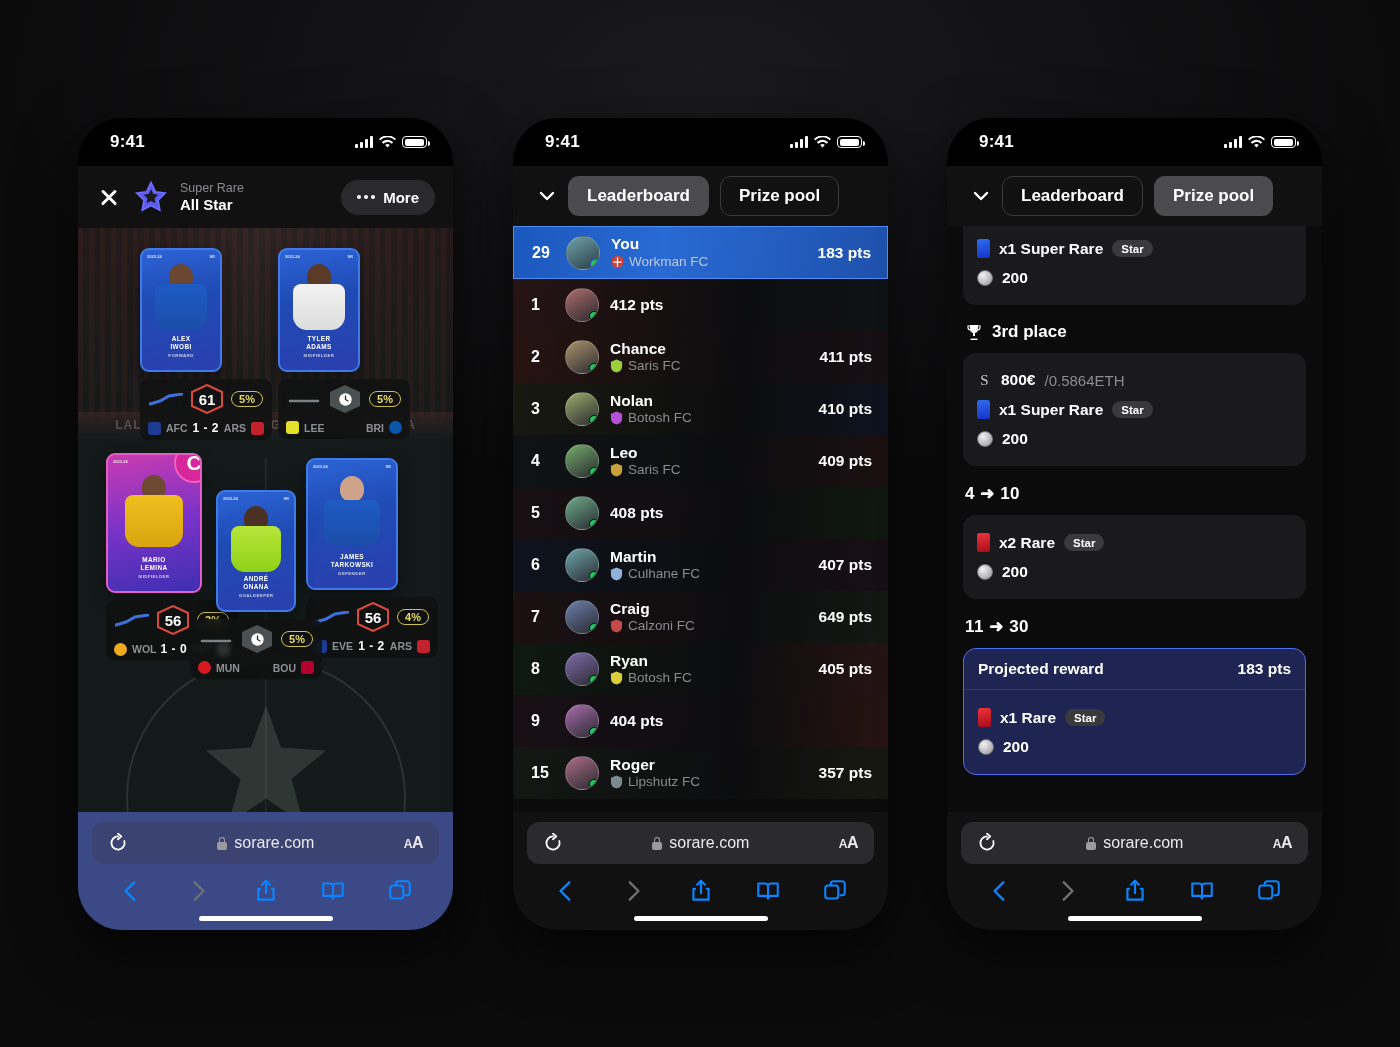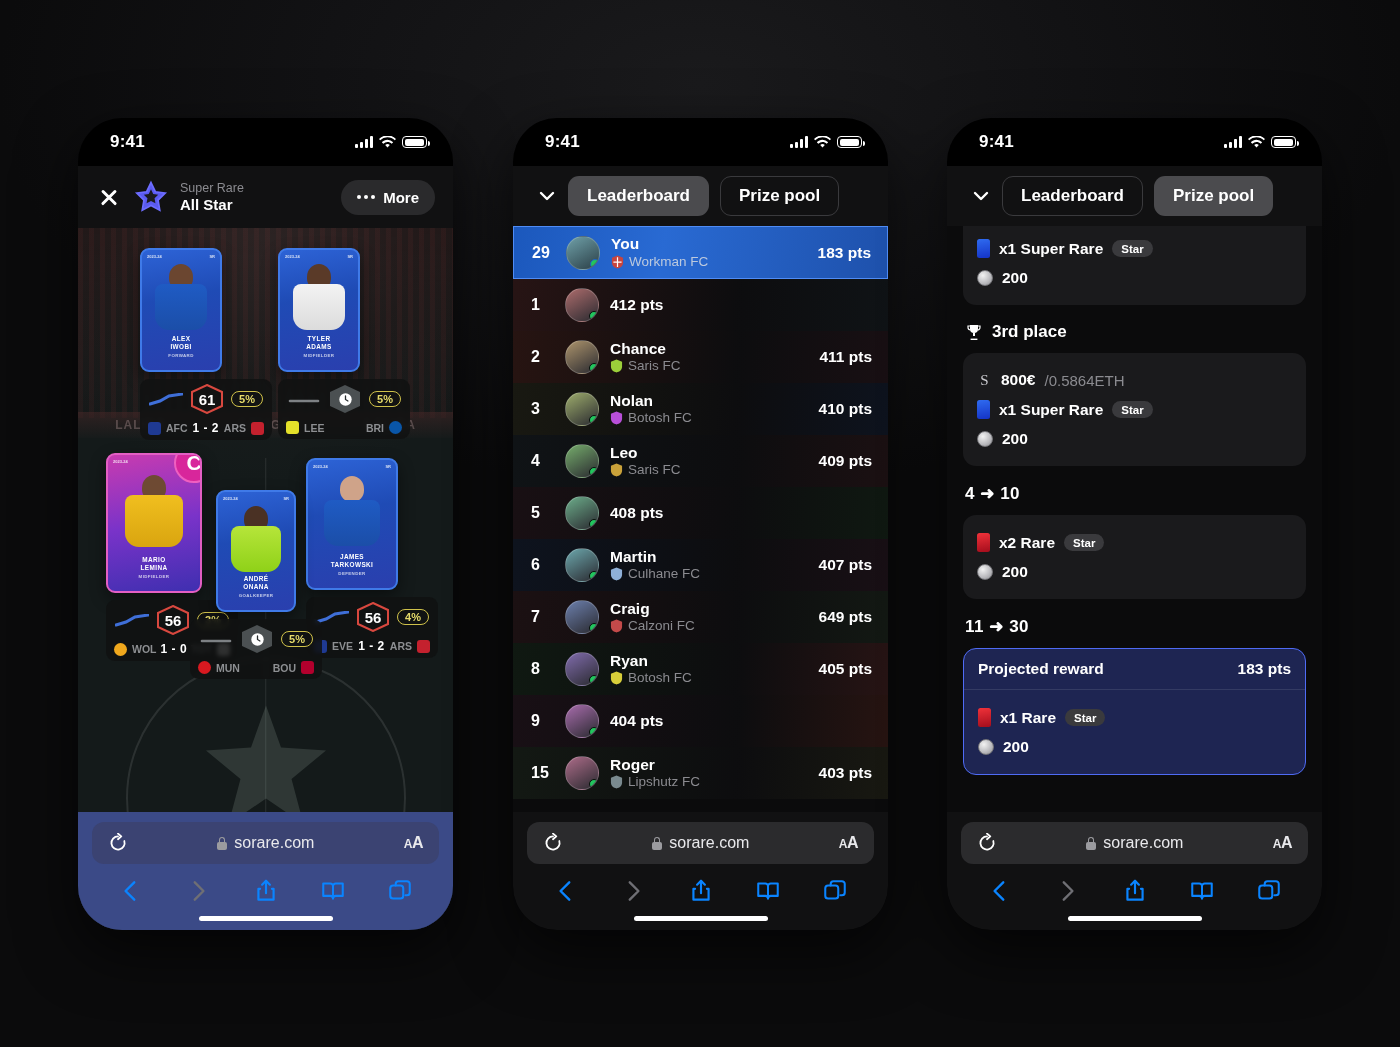--- a/index.html
+++ b/index.html
@@ -784,21 +784,21 @@
             </div>
             <div class="who">
               <div class="nm">Roger</div>
               <div class="club">
                 <svg class="cr" viewBox="0 0 14 15">
                   <path d="M7 .6 13 3v5.3c0 3.4-2.6 5.4-6 6.1-3.4-.7-6-2.7-6-6.1V3z" fill="#7a8a8f"></path>
                 </svg>
                 <span>Lipshutz FC</span>
               </div>
             </div>
-            <div class="pts">403 pts</div>
+            <div class="pts">357 pts</div>
           </div>
         </div>
     </div>
 
     <div class="safari dark">
       <div class="urlbar">
         <svg class="reload" viewBox="0 0 20 20">
           <path d="M10 3.4a6.6 6.6 0 1 0 6.3 4.6" stroke="#fff" stroke-width="1.8" fill="none" stroke-linecap="round"></path>
           <path d="M10 0.6 L13.3 3.4 L10 6.2" stroke="#fff" stroke-width="1.8" fill="none" stroke-linecap="round" stroke-linejoin="round"></path>
         </svg>

